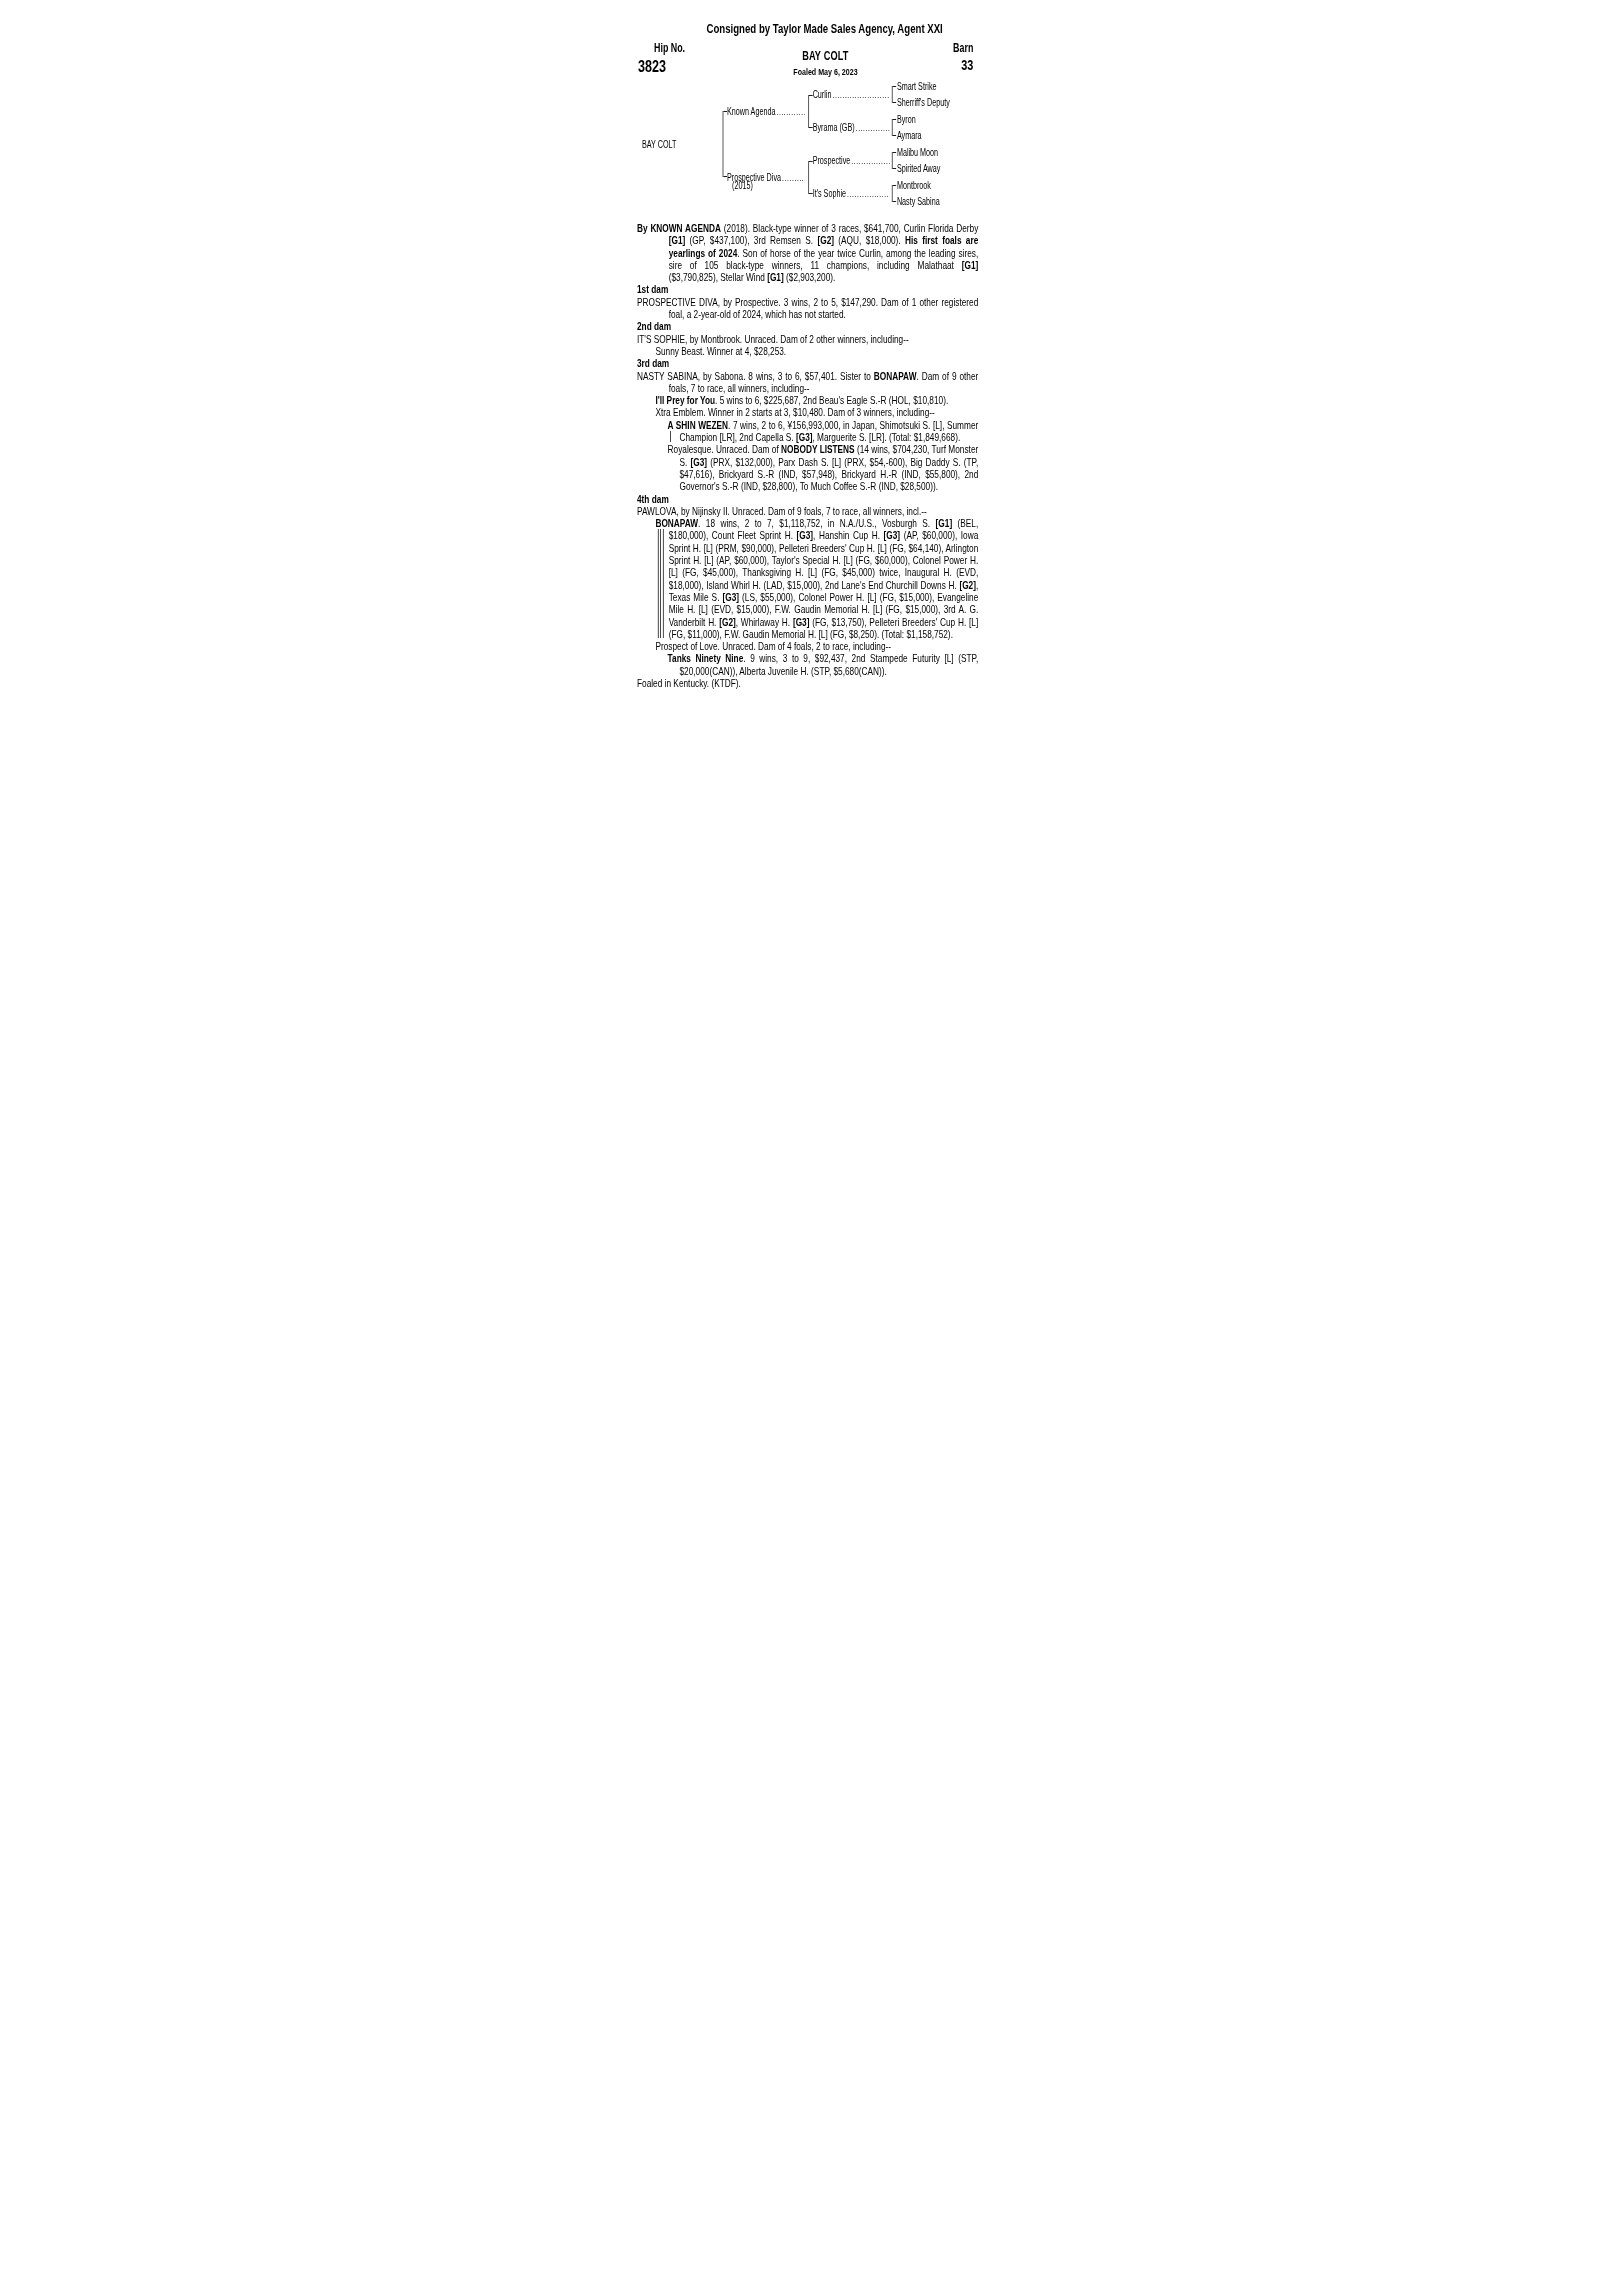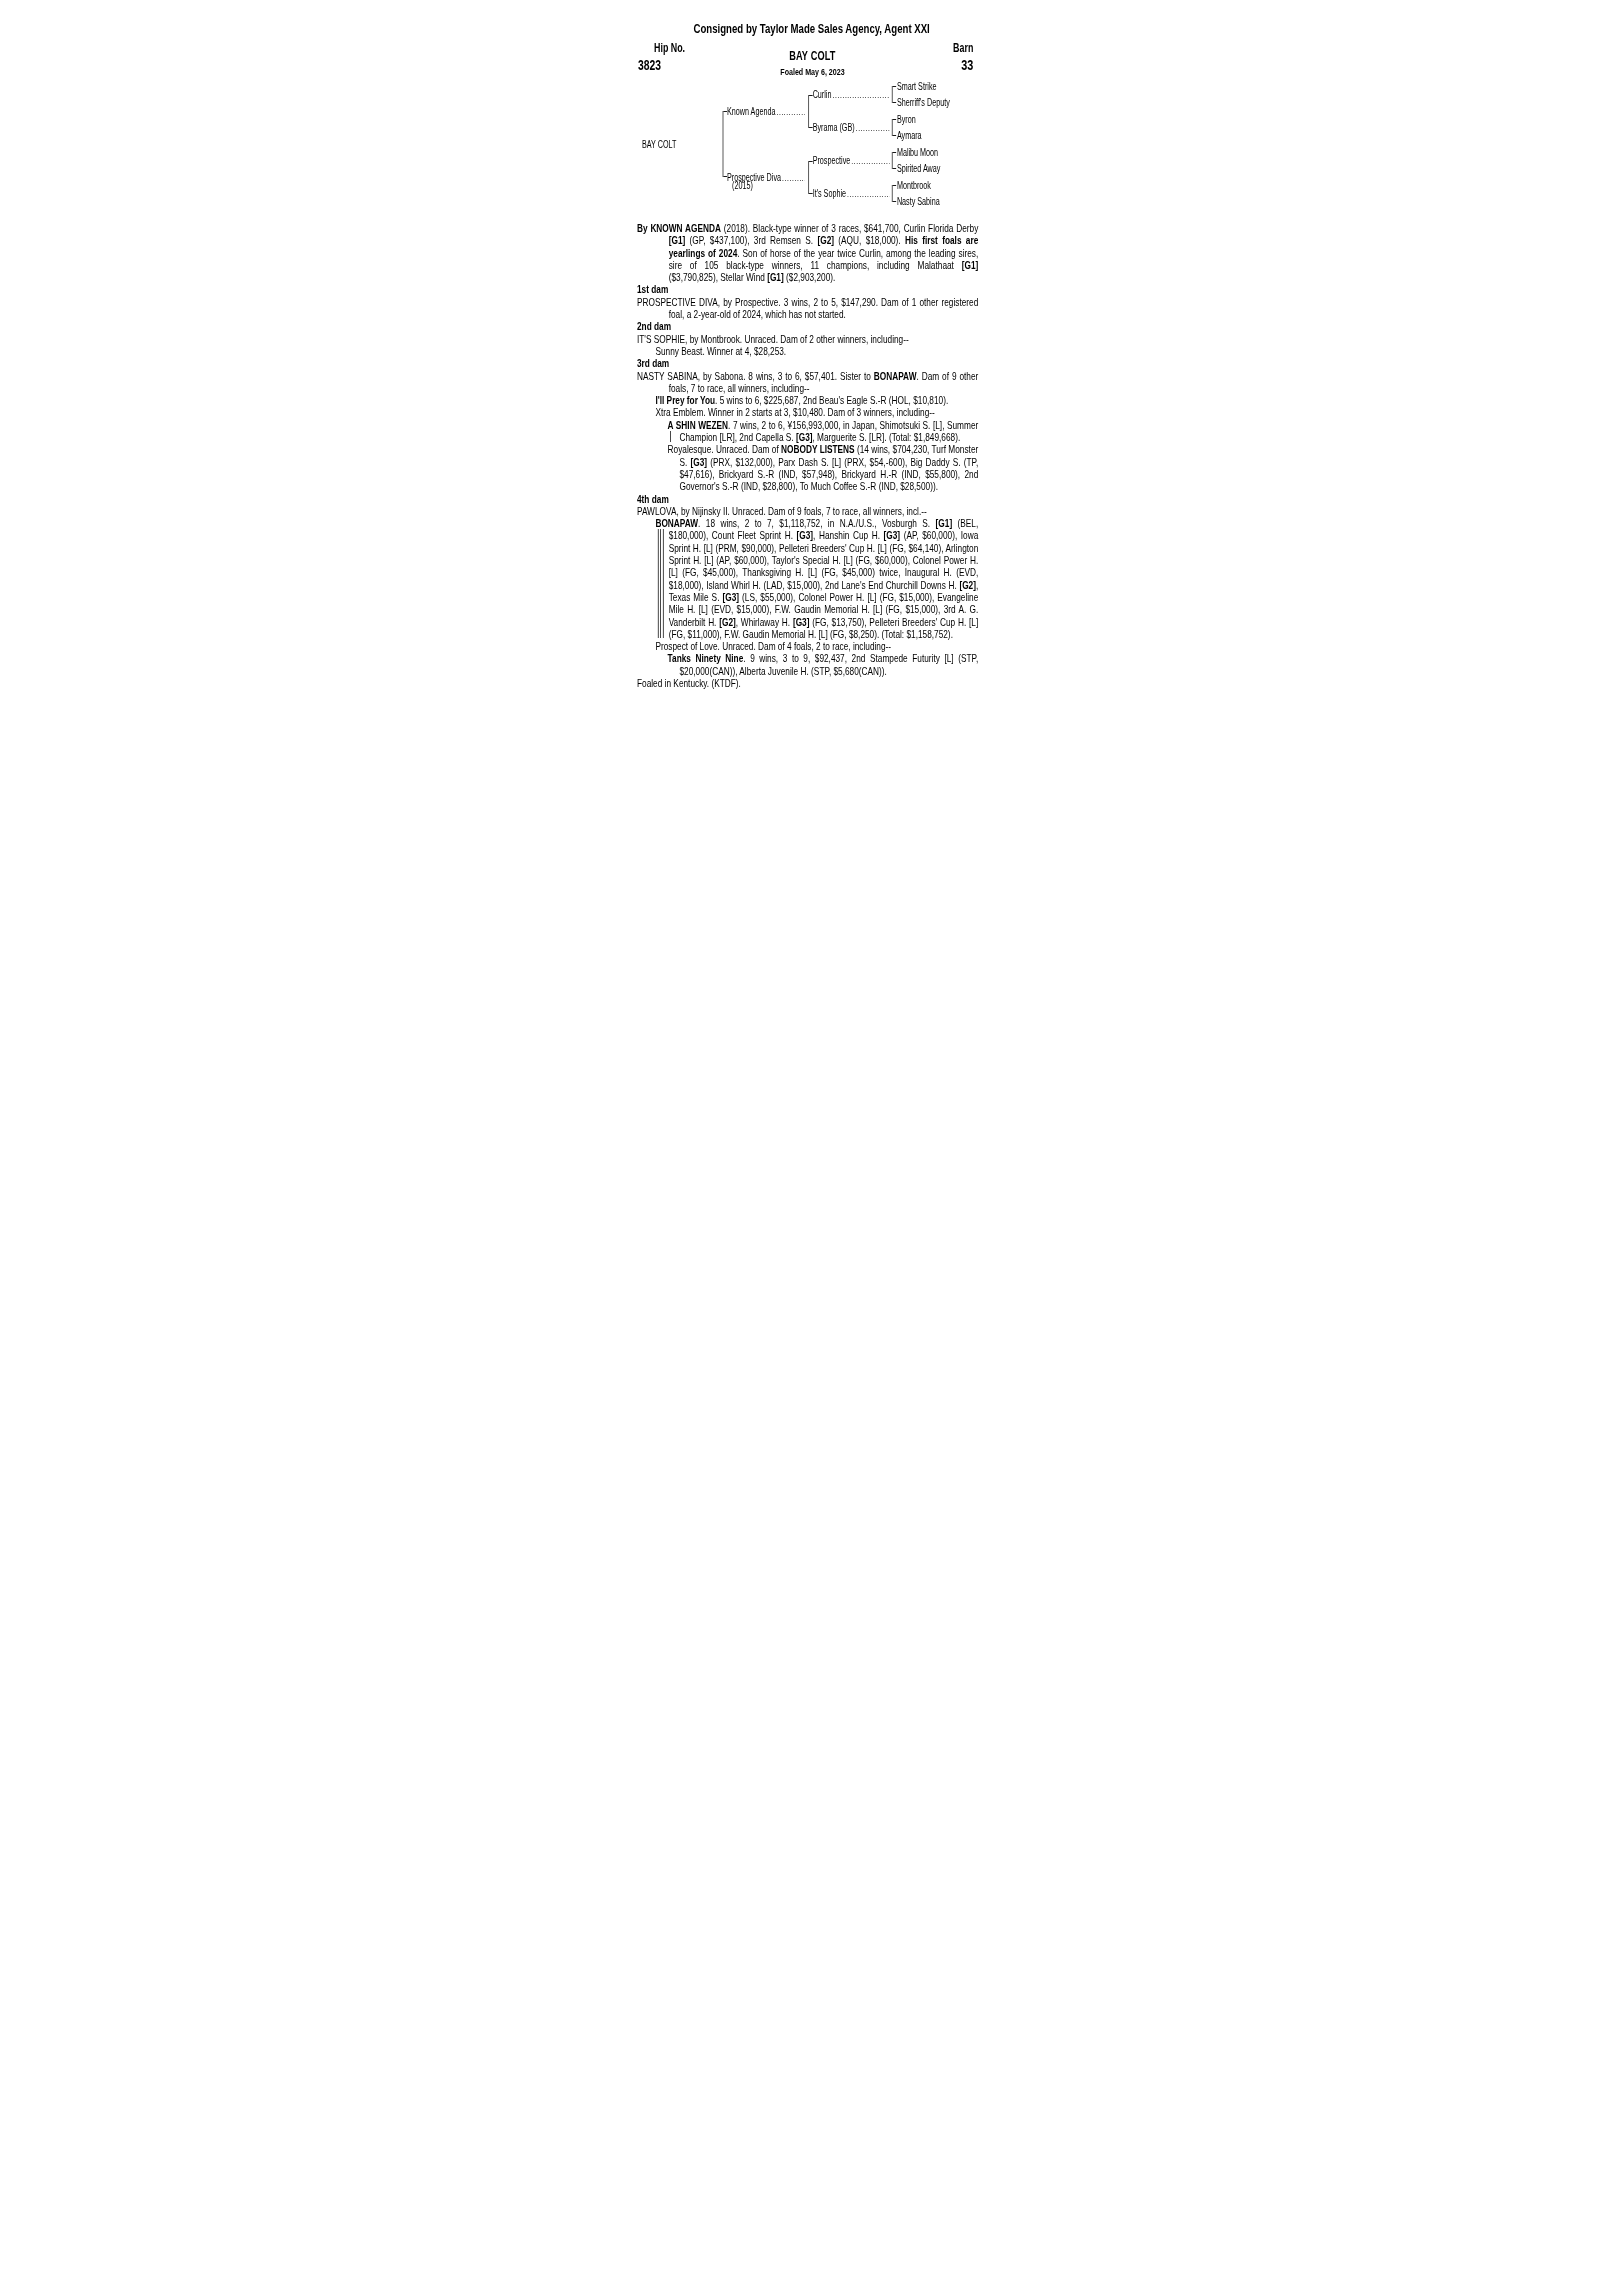--- a/index.html
+++ b/index.html
@@ -6,29 +6,29 @@
   .page {
     position:relative;
     width:404px; height:807px;
     margin:0 auto;
     background:#ffffff;
     color:#000;
     font-family:"Liberation Sans", sans-serif;
     overflow:hidden;
   }
   
-  .center-row { position:absolute; left:4px; width:100%; text-align:center; white-space:nowrap; }
+  .center-row { position:absolute; left:17px; width:100%; text-align:center; white-space:nowrap; }
   .sqc { display:inline-block; transform:scaleX(0.74); transform-origin:center top; }
   .sql { display:inline-block; transform:scaleX(0.74); transform-origin:left top; }
   .sqr { display:inline-block; transform:scaleX(0.74); transform-origin:right top; }
   .consign { top:21px; font-size:13px; font-weight:bold; }
   .title    { top:49px; font-size:12.4px; font-weight:bold; letter-spacing:0.2px; }
   .foaled   { top:66px; font-size:9.6px; font-weight:bold; }
   .hip-label  { position:absolute; left:32px; top:41px;  font-size:12px; font-weight:bold; white-space:nowrap;padding-left:16px; }
-  .hip-number { position:absolute; left:32px; top:57px; font-size:14px; font-weight:bold; white-space:nowrap; }
+  .hip-number { position:absolute; left:32px; top:57px; font-size:17px; font-weight:bold; white-space:nowrap; }
   .barn-label  { position:absolute; right:37px; top:41px;  font-size:12px; font-weight:bold; white-space:nowrap; text-align:right; }
   .barn-number { position:absolute; right:37px; top:57px; font-size:14.7px; font-weight:bold; white-space:nowrap; text-align:left; }
   
   .tree {
     position:absolute; left:0; top:0;
     width:561px; height:216px;
     transform:scaleX(0.72); transform-origin:0 0;
     font-size:10px; line-height:11px;
   }
   .tnode { position:absolute; white-space:nowrap; }

